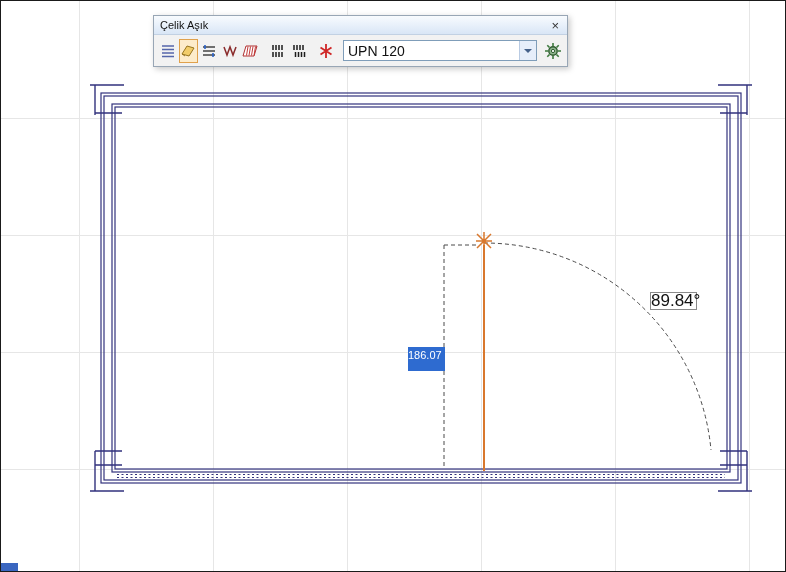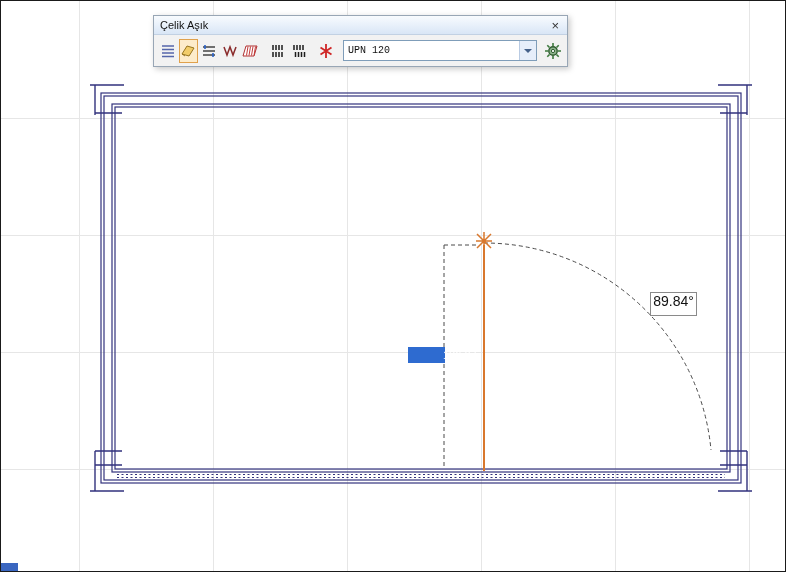--- a/index.html
+++ b/index.html
@@ -57,57 +57,56 @@
   .tgap { width: 6px; flex: none; }
 
   .combo {
     margin-left: 6px;
     width: 194px; height: 21px;
     background: #ffffff;
     border: 1px solid #7f9db9;
     display: flex; align-items: center;
     flex: none;
   }
-  .combo-value { flex: 1; font-size: 10px; color: #111; padding-left: 4px; font-family: Liberation Mono, monospace; }
+  .combo-value { flex: 1; font-size: 14px; color: #111; padding-left: 4px; }
   .combo-arrow {
     width: 17px; height: 100%;
     background: #e6eefa;
     border-left: 1px solid #b9cbe3;
     display: flex; align-items: center; justify-content: center;
   }
   .combo-arrow::after {
     content: "";
     border: 4px solid transparent;
     border-top-color: #44618a;
     margin-top: 4px;
   }
   .gear-btn { margin-left: 5px; }
 
   
   .dim-input {
     position: absolute;
     left: 407px; top: 346px;
-    width: 37px; height: 16px;
+    width: 37px; height: 24px;
     background: #2e6bd0;
     color: #ffffff;
     font-size: 11px;
     line-height: 16px;
     z-index: 5;
-    padding-left: 35px;
   }
   .angle-label {
     position: absolute;
     left: 649px; top: 291px;
-    width: 47px; height: 24px;
+    width: 47px; height: 18px;
     background: #ffffff;
     border: 1px solid #8a8a8a;
     color: #111;
-    font-size: 14px;
+    font-size: 17px;
     line-height: 16px;
-    text-align: center;
+    text-align: right;
     z-index: 5;
   }
   .hscroll-thumb {
     position: absolute;
     left: 0; bottom: 0;
     width: 17px; height: 8px;
     background: #3a66c0;
     z-index: 4;
   }
 </style>

